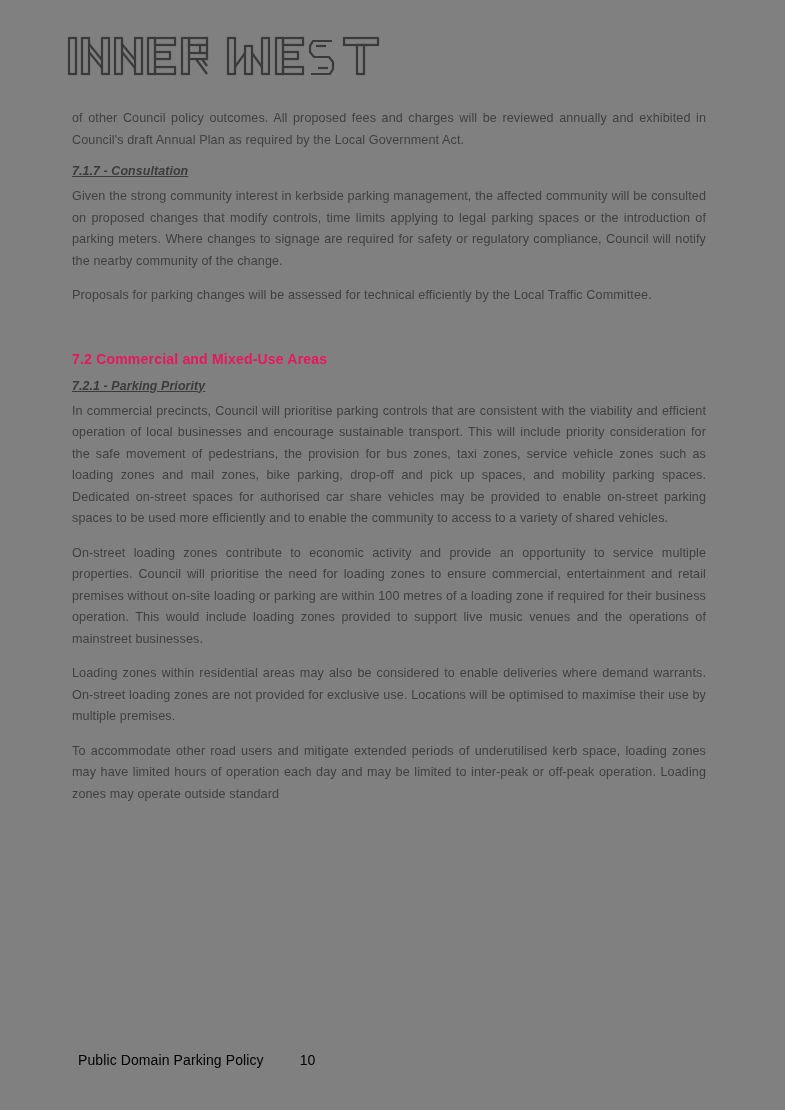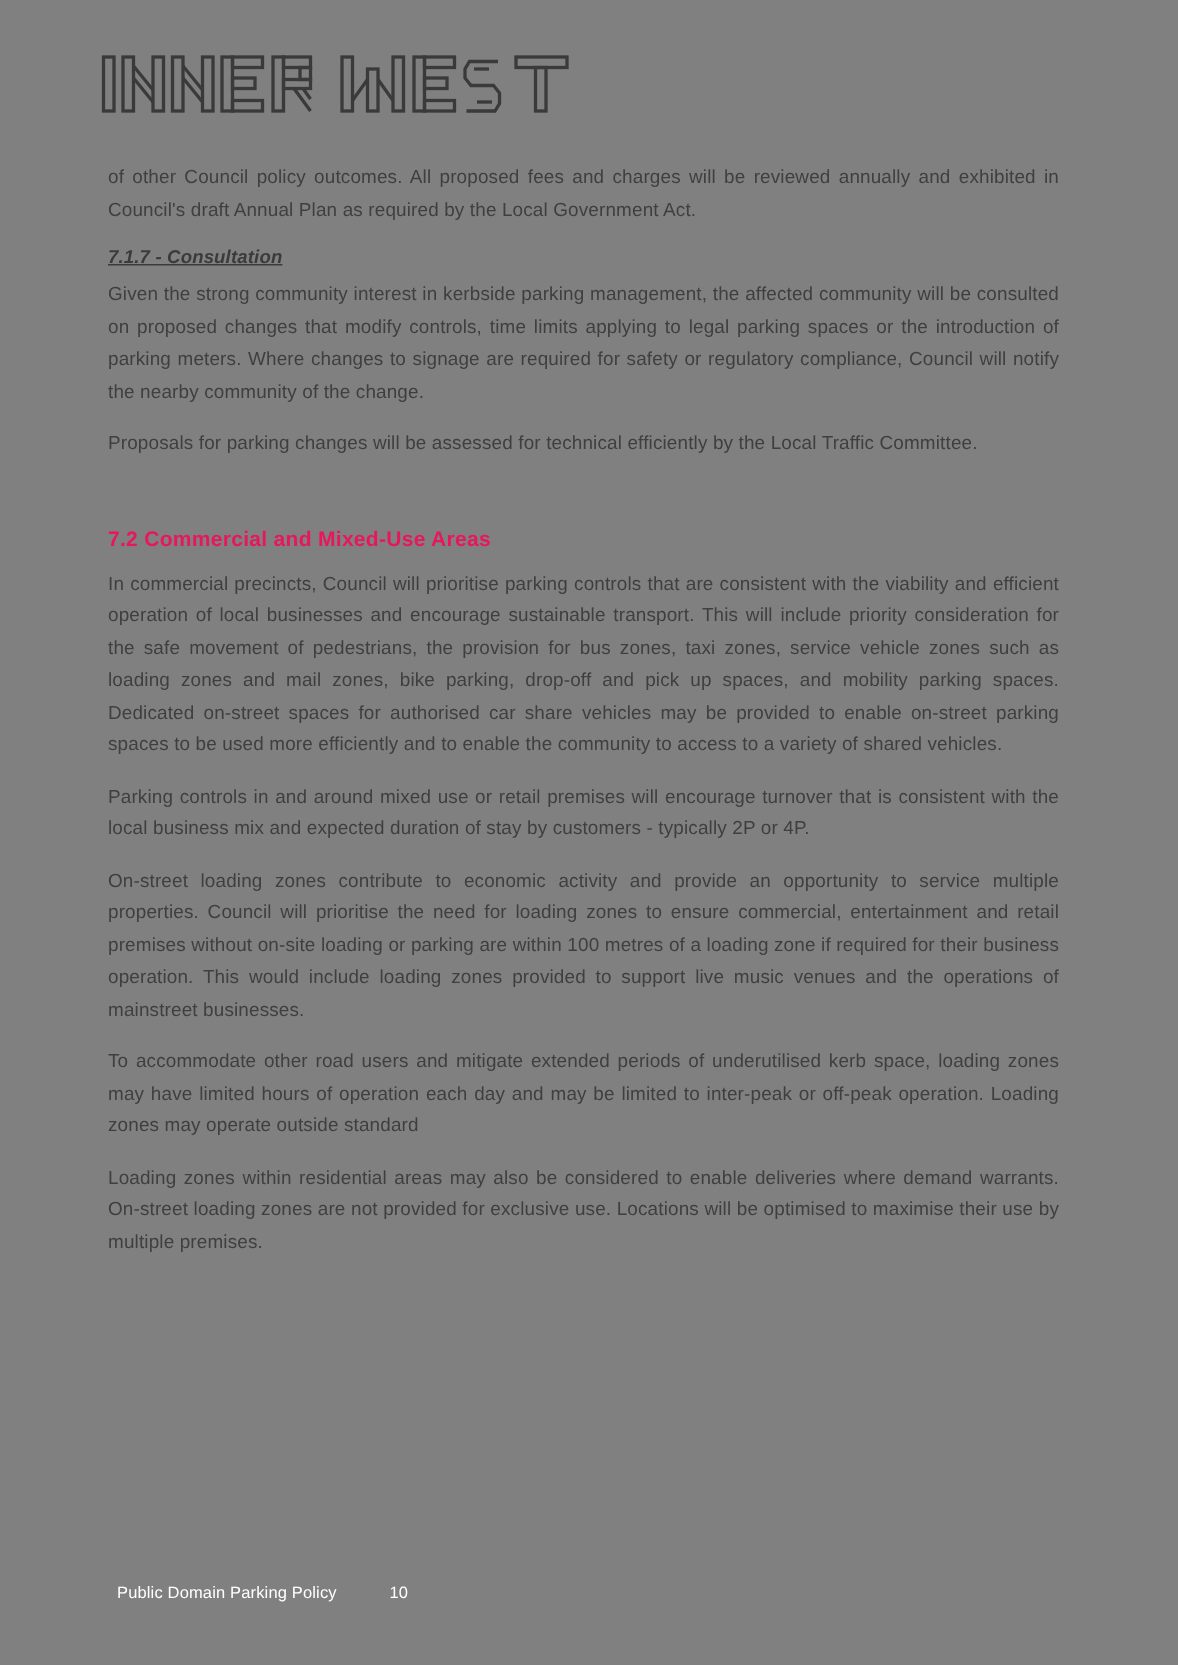--- a/index.html
+++ b/index.html
@@ -62,22 +62,22 @@
     font-weight: bold;
     color: #e8175d;
     margin-top: 44px;
     margin-bottom: 12px;
     letter-spacing: 0.2px;
   }
   .footer {
     position: absolute;
     left: 78px;
     bottom: 42px;
-    font-size: 11px;
-    color: #ffffff;
+    font-size: 14px;
+    color: #000000;
     letter-spacing: 0.1px;
     text-align: center;
   }
   .footer .page-num {
     display: inline-block;
     margin-left: 32px;
   }
 </style>
 </head>
 <body>
@@ -138,31 +138,31 @@
     <p class="body">of other Council policy outcomes. All proposed fees and charges will be reviewed annually and exhibited in Council's draft Annual Plan as required by the Local Government Act.</p>
 
     <div class="subheading">7.1.7 - Consultation</div>
 
     <p class="body">Given the strong community interest in kerbside parking management, the affected community will be consulted on proposed changes that modify controls, time limits applying to legal parking spaces or the introduction of parking meters. Where changes to signage are required for safety or regulatory compliance, Council will notify the nearby community of the change.</p>
 
     <p class="body">Proposals for parking changes will be assessed for technical efficiently by the Local Traffic Committee.</p>
 
     <div class="section-heading">7.2 Commercial and Mixed-Use Areas</div>
 
+    <div class="subheading">7.2.1 - Parking Priority</div>
 
     <p class="body">In commercial precincts, Council will prioritise parking controls that are consistent with the viability and efficient operation of local businesses and encourage sustainable transport. This will include priority consideration for the safe movement of pedestrians, the provision for bus zones, taxi zones, service vehicle zones such as loading zones and mail zones, bike parking, drop-off and pick up spaces, and mobility parking spaces. Dedicated on-street spaces for authorised car share vehicles may be provided to enable on-street parking spaces to be used more efficiently and to enable the community to access to a variety of shared vehicles.</p>
 
-    <p class="body">Parking controls in and around mixed use or retail premises will encourage turnover that is consistent with the local business mix and expected duration of stay by customers - typically 2P or 4P.</p>
 
 
     <p class="body">On-street loading zones contribute to economic activity and provide an opportunity to service multiple properties. Council will prioritise the need for loading zones to ensure commercial, entertainment and retail premises without on-site loading or parking are within 100 metres of a loading zone if required for their business operation. This would include loading zones provided to support live music venues and the operations of mainstreet businesses.</p>
 
+    <p class="body">Loading zones within residential areas may also be considered to enable deliveries where demand warrants. On-street loading zones are not provided for exclusive use. Locations will be optimised to maximise their use by multiple premises.</p>
+
     <p class="body">To accommodate other road users and mitigate extended periods of underutilised kerb space, loading zones may have limited hours of operation each day and may be limited to inter-peak or off-peak operation. Loading zones may operate outside standard</p>
-
-    <p class="body">Loading zones within residential areas may also be considered to enable deliveries where demand warrants. On-street loading zones are not provided for exclusive use. Locations will be optimised to maximise their use by multiple premises.</p>
 
   </div>
 
   <div class="footer">
     <span>Public Domain Parking Policy</span>
     <span class="page-num">10</span>
   </div>
 
 </div>
 

